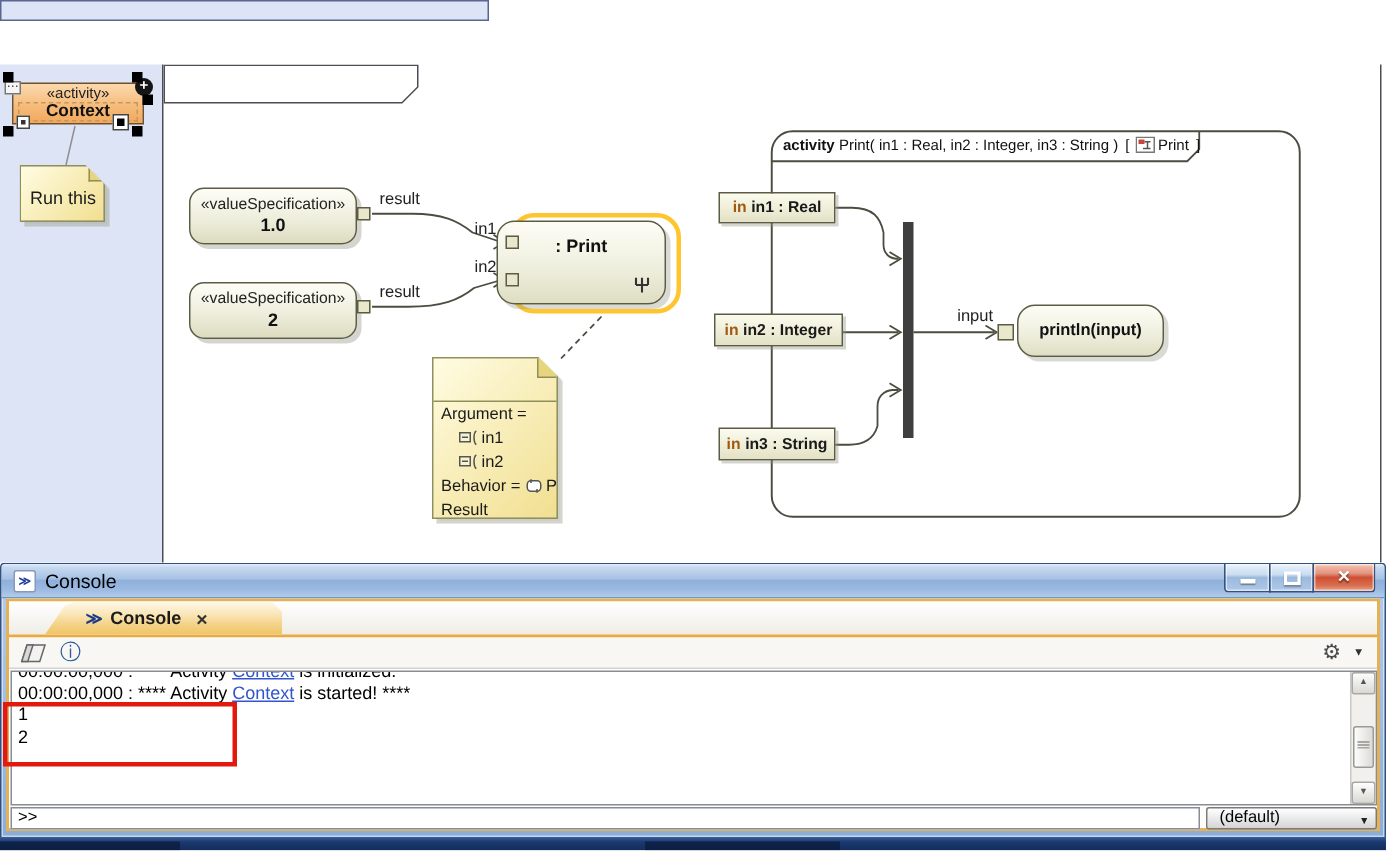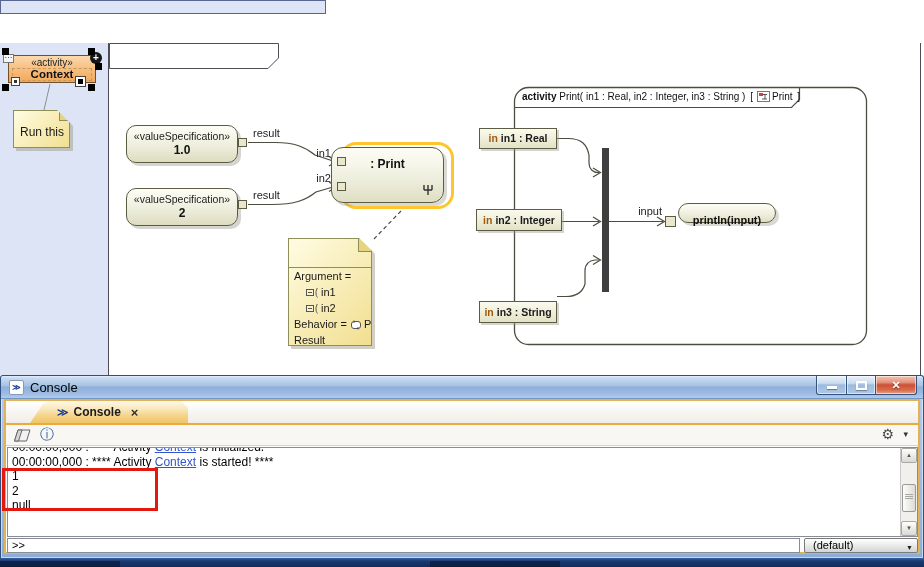--- a/index.html
+++ b/index.html
@@ -72,22 +72,22 @@
 .nline{position:absolute;left:5px;font-size:11px;color:#1a1a1a;white-space:nowrap;}
 .nicon{vertical-align:-2px;margin-right:2px;}
 .frame-header{left:413px;top:48px;font-size:10px;color:#111;white-space:nowrap;}
 .frame-header .brk{margin:0 2px;}
 .param{height:21px;border:1px solid #5c5c45;background:linear-gradient(180deg,#fbfbee,#e3e2c6);
   box-shadow:2px 2px 0 rgba(150,150,135,.4);font-size:10.5px;font-weight:bold;
   text-align:center;color:#1a1a1a;z-index:2;}
 .param .kw{color:#a05a10;margin-right:3px;}
 .p-in1{left:370px;top:85px;width:78px;line-height:19px;}
 .p-in2{left:367px;top:166px;width:86px;height:22px;line-height:20px;}
-.p-in3{left:370px;top:242px;width:78px;height:22px;line-height:20px;margin-top:16px;}
-.println{left:569px;top:160px;width:98px;height:20px;}
+.p-in3{left:370px;top:242px;width:78px;height:22px;line-height:20px;}
+.println{left:569px;top:160px;width:98px;height:35px;}
 .println .aname{margin-top:0;font-size:11px;line-height:33px;}
 
 .console-win{left:0;top:375px;width:924px;height:183px;border:1px solid #30507f;border-bottom:none;
   border-radius:3px 3px 0 0;background:linear-gradient(180deg,#b9cdea 0%,#9dbbe0 60%,#8cadd6 100%);
   box-shadow:inset 0 0 0 1px rgba(255,255,255,.5);z-index:5;}
 .cw-titlebar{position:absolute;left:0;top:0;right:0;height:23px;border-radius:3px 3px 0 0;
   background:linear-gradient(180deg,#e3eefb 0%,#c7d9f0 10%,#a7c2e4 45%,#8fb0da 50%,#9cbae2 78%,#b3cbea 100%);
   border-bottom:1px solid #7096c4;}
 .cw-icon{position:absolute;left:8px;top:4px;width:15px;height:15px;background:#fff;
   border:1px solid #8899bb;border-radius:2px;}
@@ -318,21 +318,20 @@
         <span class="info">ⓘ</span>
         <span class="gear">⚙</span>
         <span class="gear-caret">▾</span>
       </div>
       <div class="output-wrap">
         <div class="output-text">
             <div class="console-line"><span>00:00:00,000 : **** Activity </span><span class="console-link">Context</span><span> is initialized. ****</span></div>
             <div class="console-line"><span>00:00:00,000 : **** Activity </span><span class="console-link">Context</span><span> is started! ****</span></div>
             <div class="console-line"><span>1</span></div>
             <div class="console-line"><span>2</span></div>
-            <div class="console-line"><span>null</span></div>
           </div>
         <div class="sb">
           <div class="sb-btn up"><span>▲</span></div>
           <div class="sb-thumb">
               <span class="grip"></span>
             </div>
           <div class="sb-btn down"><span>▼</span></div>
         </div>
       </div>
       <div class="prompt-box"><span>&gt;&gt;</span></div>

